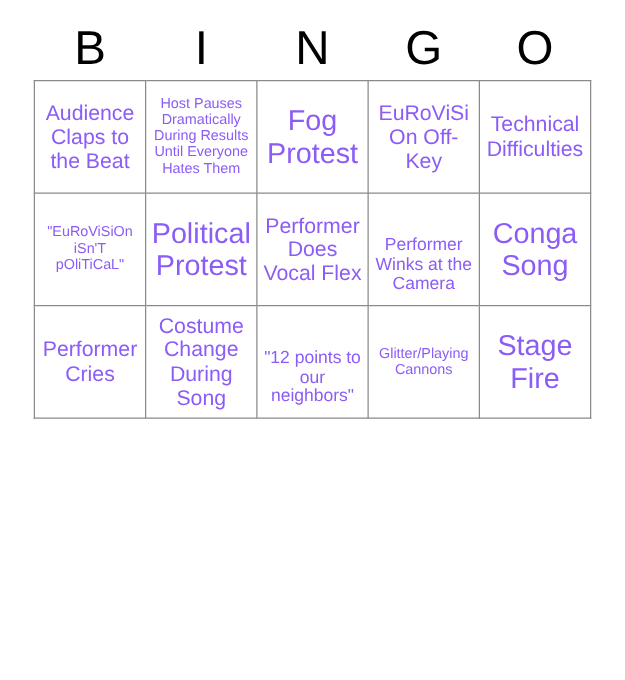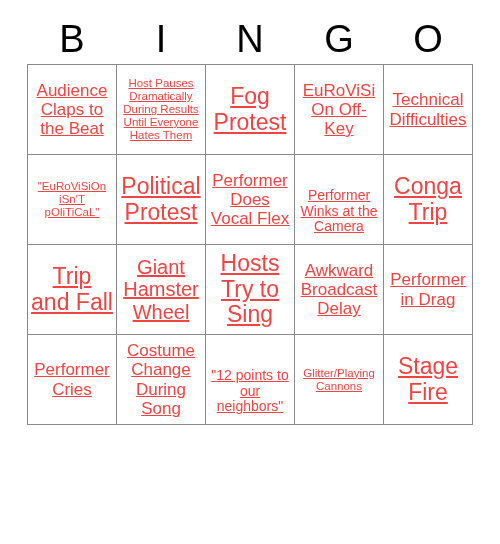--- a/index.html
+++ b/index.html
@@ -61,22 +61,21 @@
     vertical-align: middle;
     padding: 2px 3px;
     box-sizing: border-box;
     background: #ffffff;
     overflow: hidden;
     word-wrap: break-word;
   }
   .cell-text {
     display: block;
     line-height: 1.12;
-    color: #ef4444;
-    text-decoration: underline;
+    color: #8b5cf6;
   }
   
   .fs-xl  { font-size: 23px; }
   .fs-lg  { font-size: 20px; }
   .fs-md  { font-size: 17px; }
   .fs-sm  { font-size: 14px; margin-top: 24px; }
   .fs-xs  { font-size: 11.5px; }
 </style>
 </head>
 <body>
@@ -119,42 +118,25 @@
         <td class="bingo-cell">
             <span class="cell-text fs-xl">Political Protest</span>
           </td>
         <td class="bingo-cell">
             <span class="cell-text fs-md">Performer Does Vocal Flex</span>
           </td>
         <td class="bingo-cell">
             <span class="cell-text fs-sm">Performer Winks at the Camera</span>
           </td>
         <td class="bingo-cell">
-            <span class="cell-text fs-xl">Conga Trip</span>
+            <span class="cell-text fs-xl">Conga Song</span>
           </td>
       </tr>
 
 
-      <tr>
-        <td class="bingo-cell">
-            <span class="cell-text fs-xl">Trip and Fall</span>
-          </td>
-        <td class="bingo-cell">
-            <span class="cell-text fs-lg">Giant Hamster Wheel</span>
-          </td>
-        <td class="bingo-cell">
-            <span class="cell-text fs-xl">Hosts Try to Sing</span>
-          </td>
-        <td class="bingo-cell">
-            <span class="cell-text fs-md">Awkward Broadcast Delay</span>
-          </td>
-        <td class="bingo-cell">
-            <span class="cell-text fs-md">Performer in Drag</span>
-          </td>
-      </tr>
 
       <tr>
         <td class="bingo-cell">
             <span class="cell-text fs-md">Performer Cries</span>
           </td>
         <td class="bingo-cell">
             <span class="cell-text fs-md">Costume Change During Song</span>
           </td>
         <td class="bingo-cell">
             <span class="cell-text fs-sm">"12 points to our neighbors"</span>

